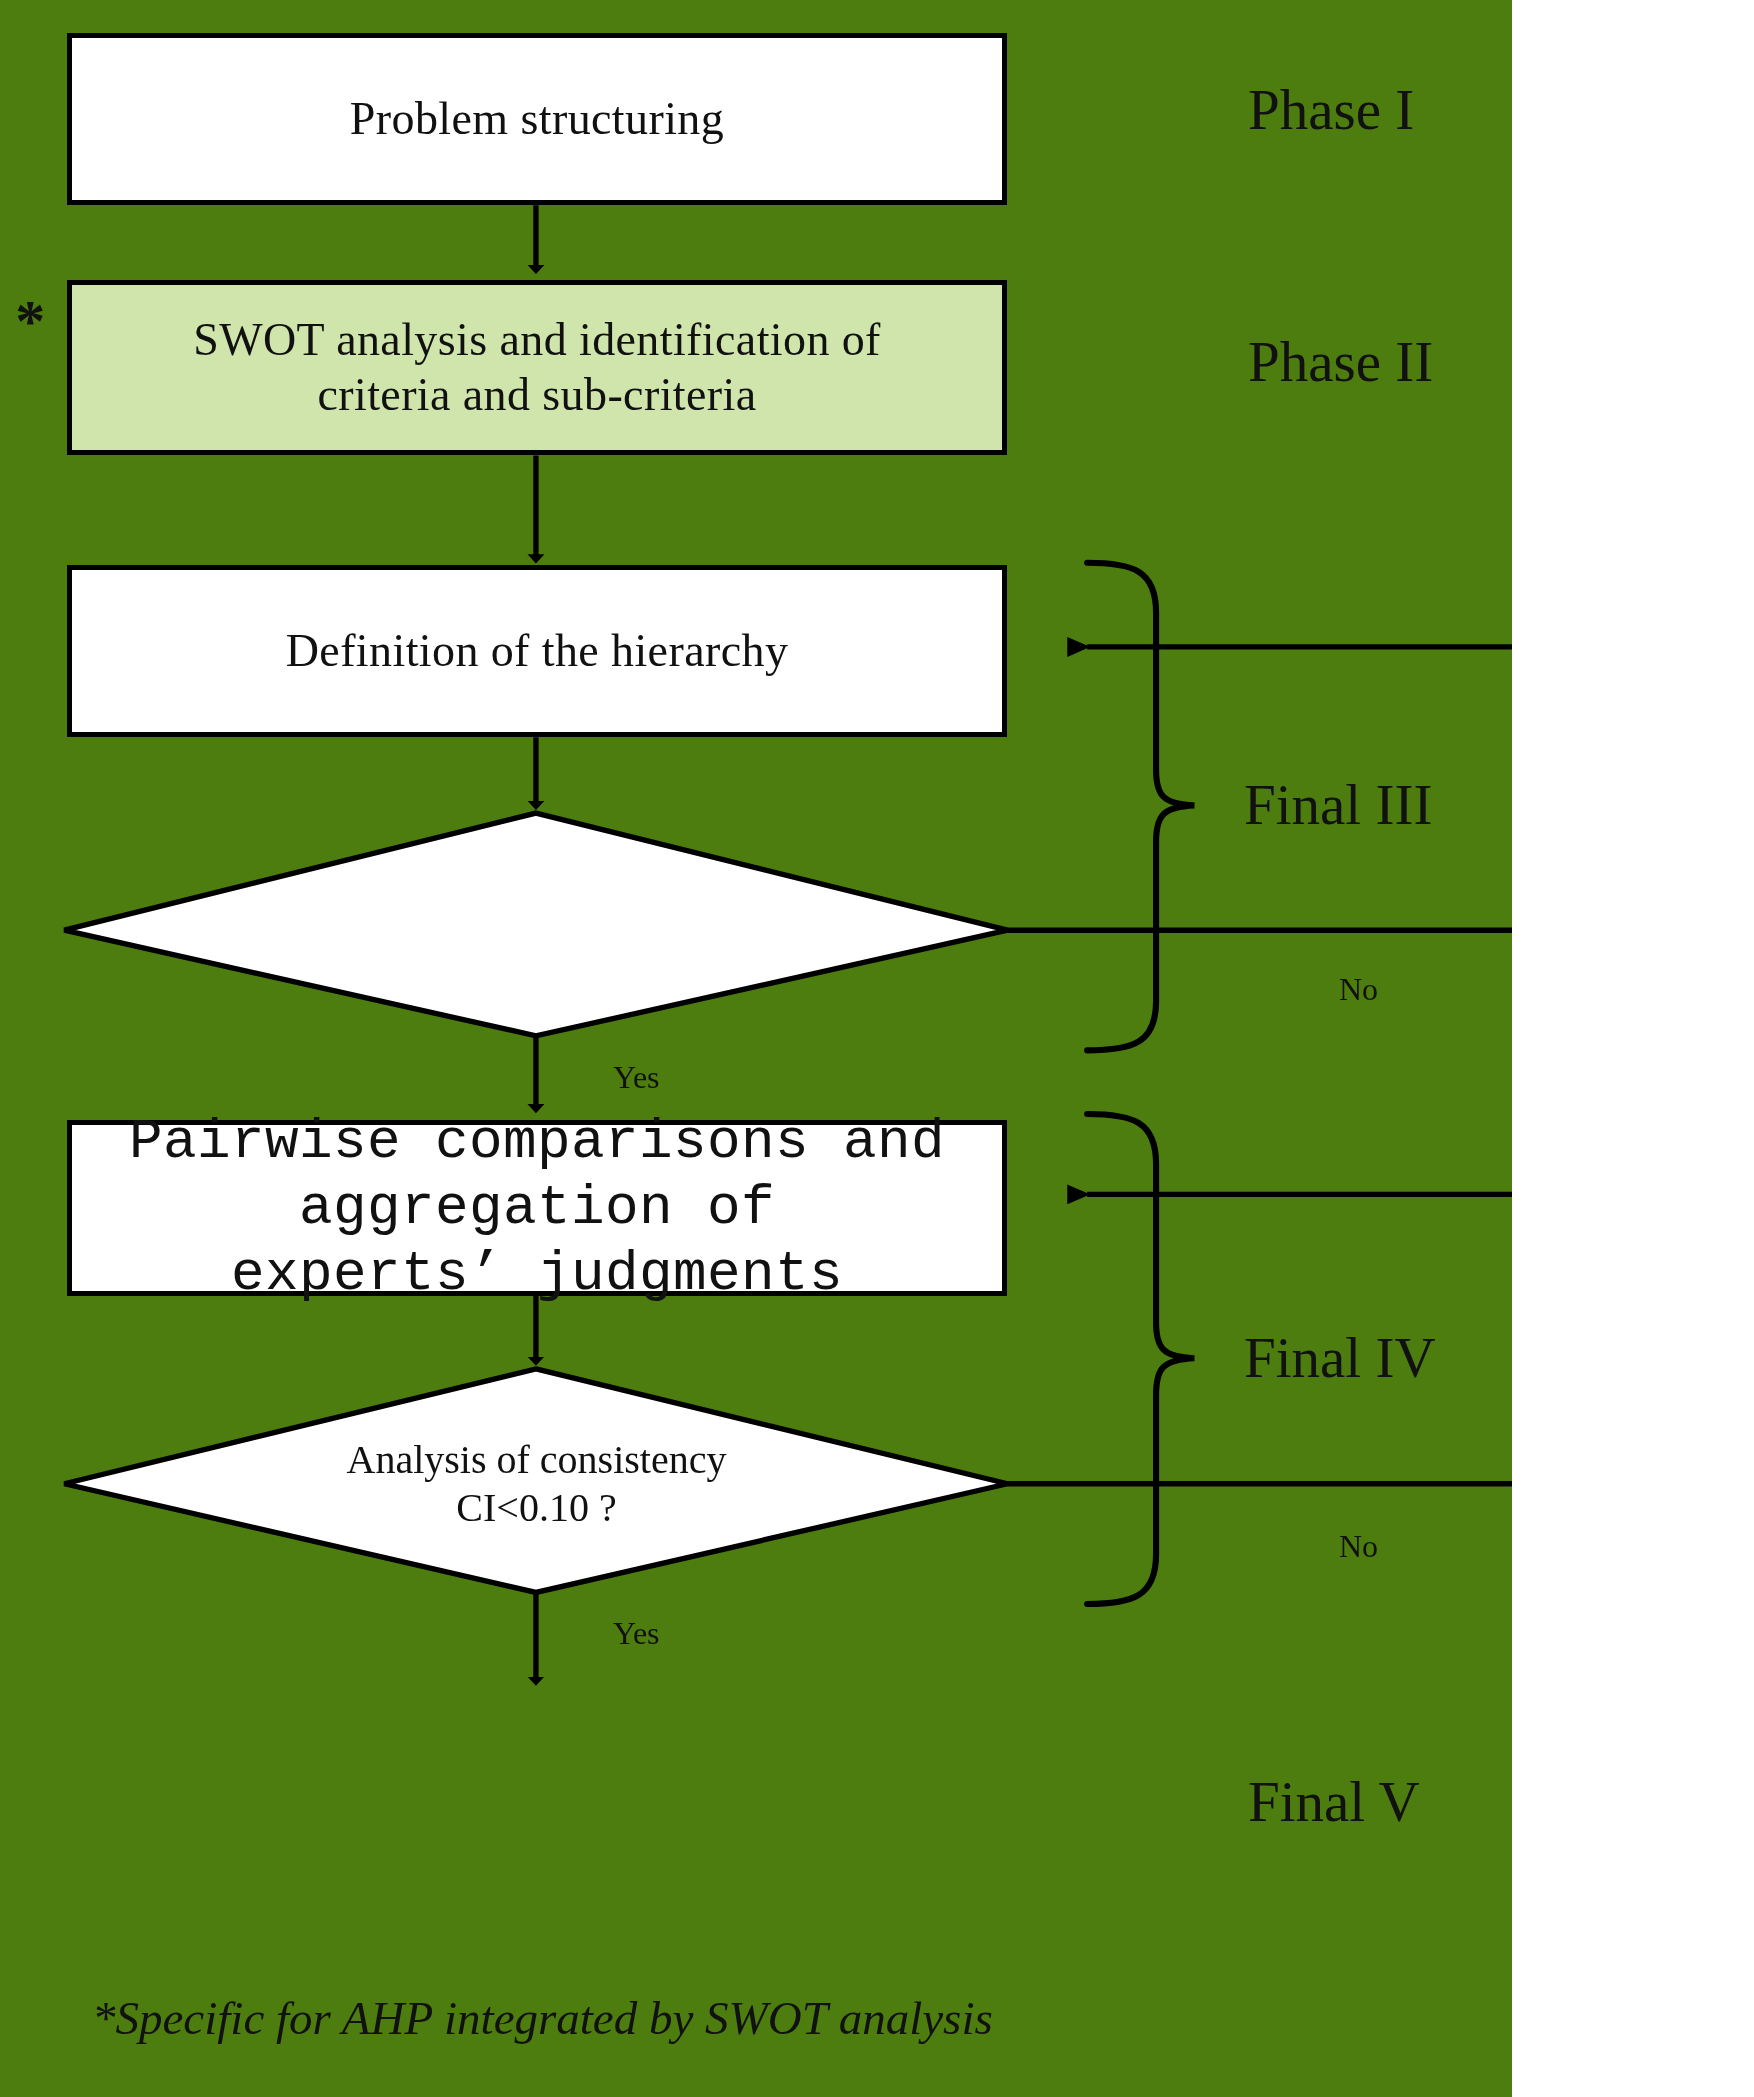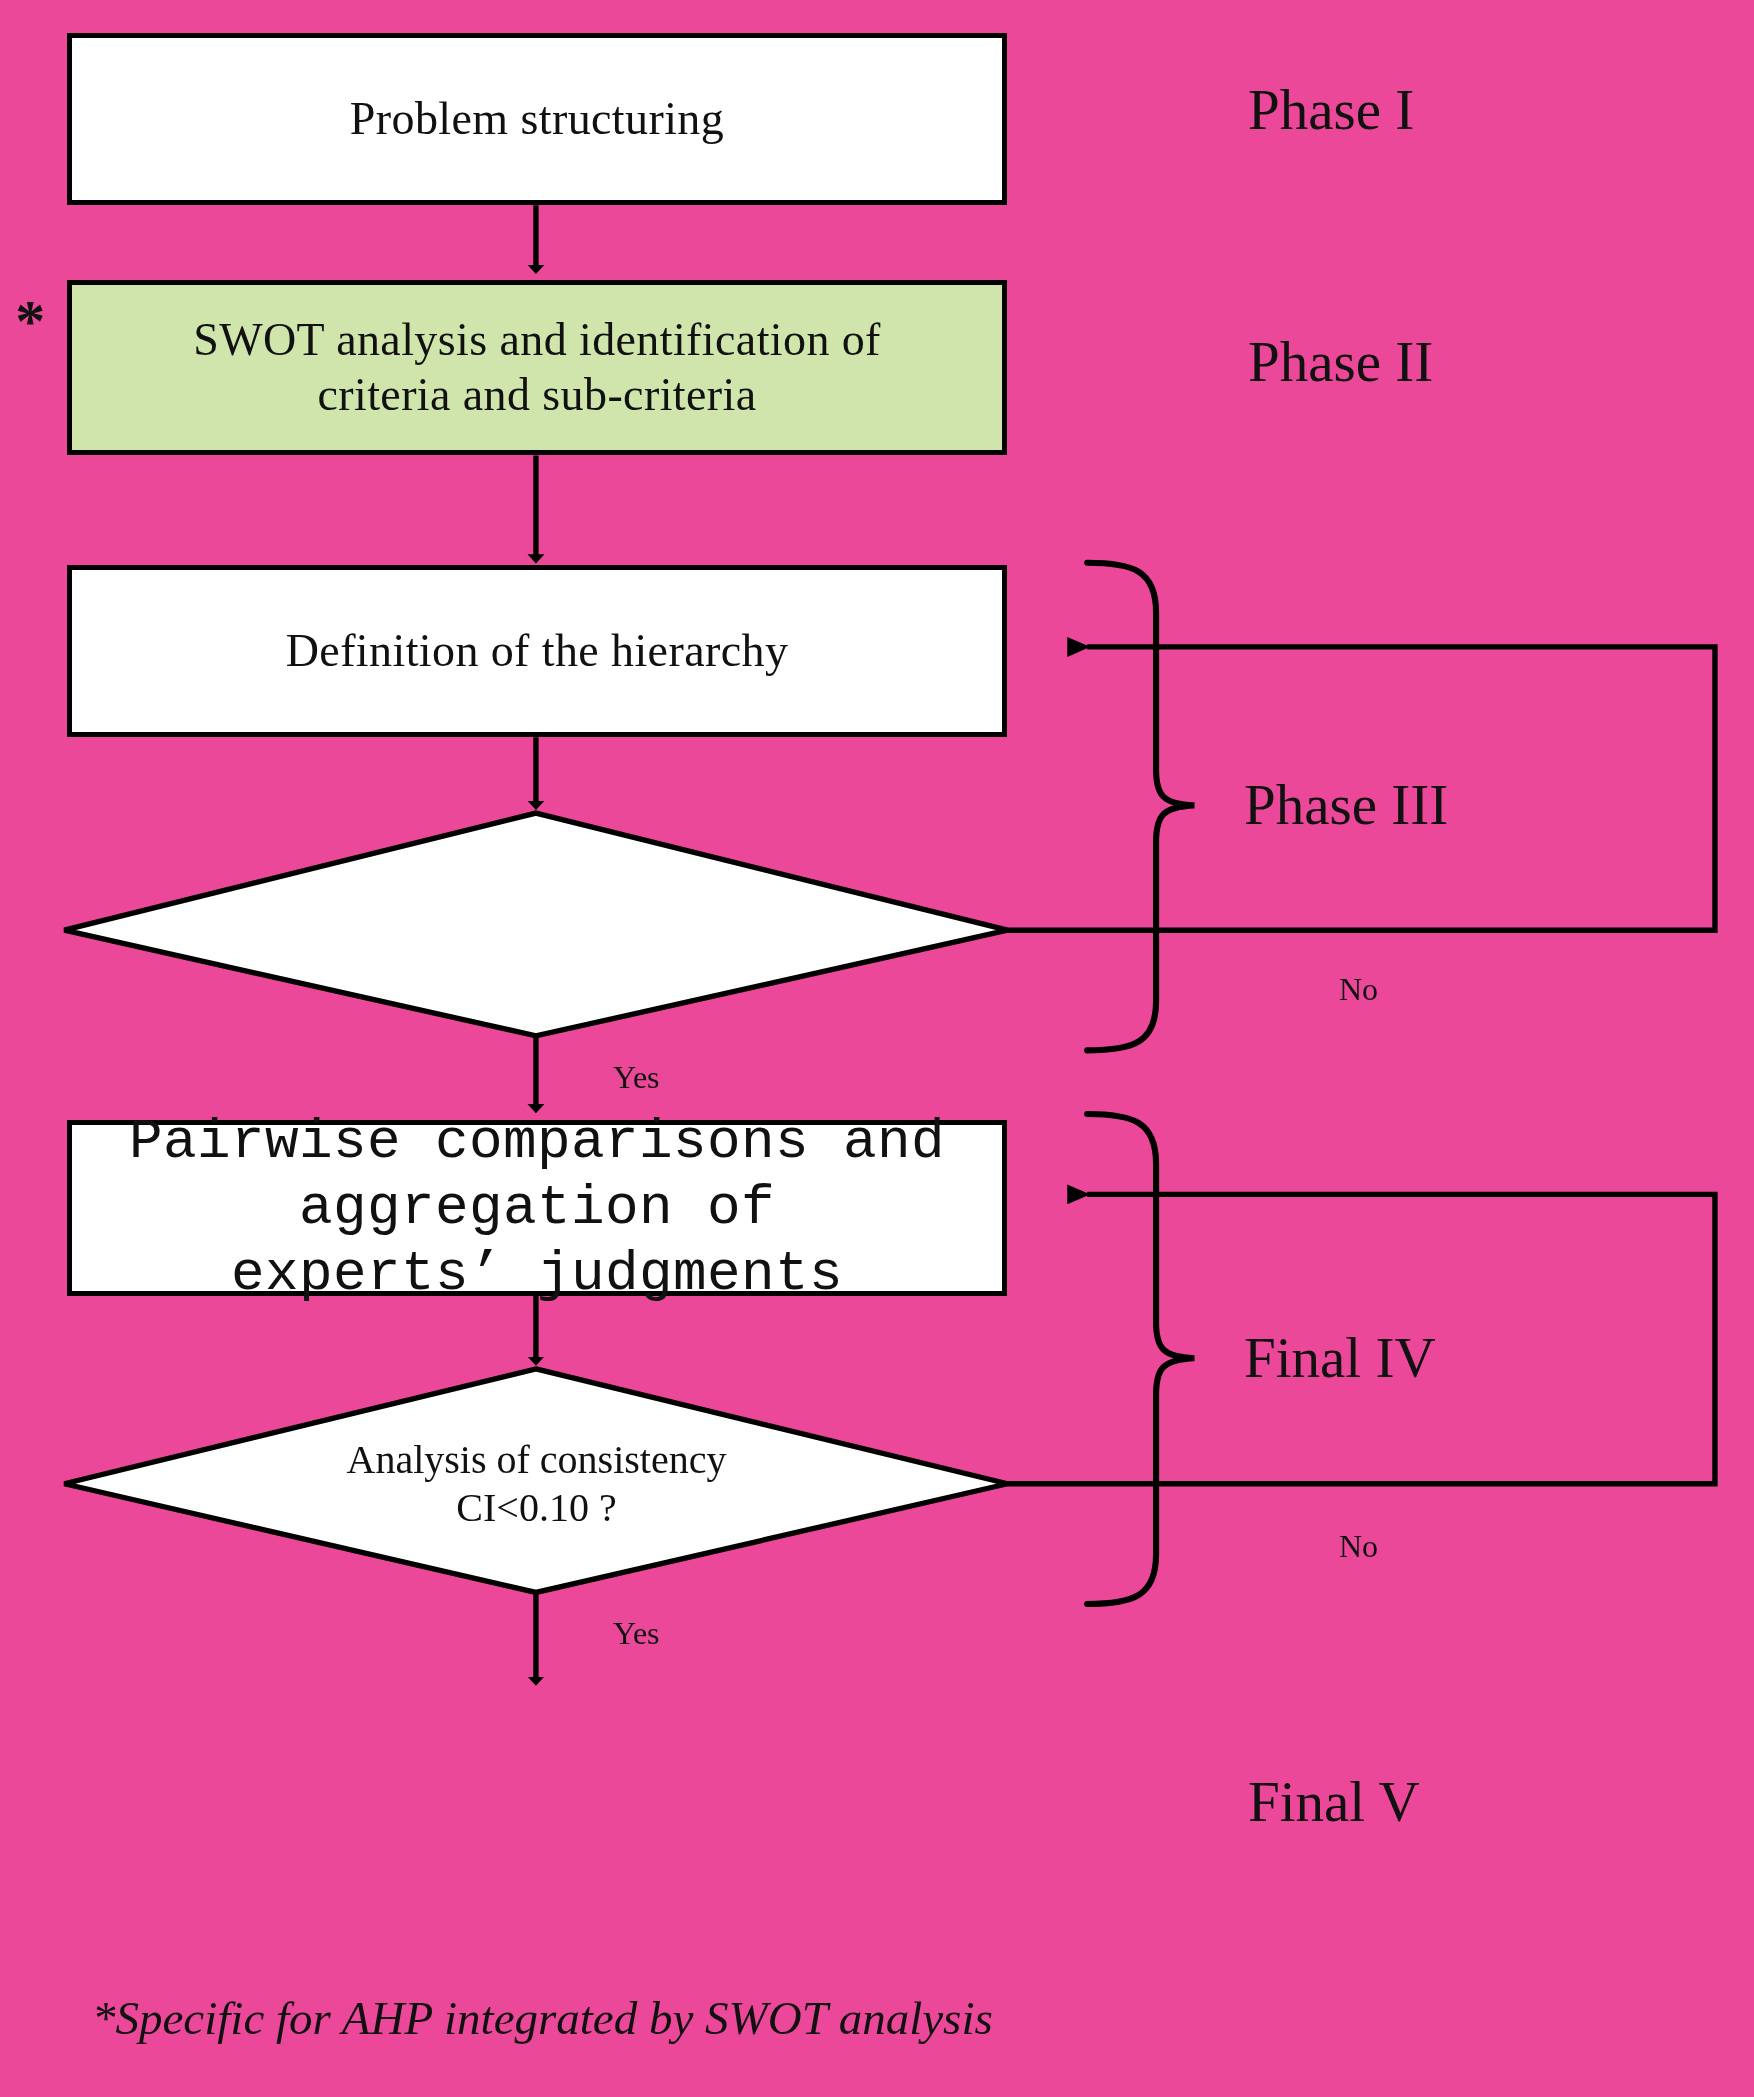--- a/index.html
+++ b/index.html
@@ -5,23 +5,23 @@
   html, body {
     margin: 0;
     padding: 0;
     background: #ffffff;
   }
   body {
     font-family: "Liberation Serif", "DejaVu Serif", serif;
   }
   #canvas {
     position: relative;
-    width: 1754px;
+    width: 1512px;
     height: 2097px;
-    background: #ec4899;
+    background: #4d7c0f;
     overflow: hidden;
   }
   svg.layer {
     position: absolute;
     left: 0;
     top: 0;
     width: 1754px;
     height: 2097px;
   }
 
@@ -153,21 +153,21 @@
 
   <div class="diamond-label" style="left:253px; top:1436px; width:567px;">Analysis of consistency
 CI&lt;0.10 ?</div>
 
   <div class="free-text asterisk-mark" style="left:15.3px; top:291px;">*</div>
 
   <div class="free-text phase-label" style="left:1248px; top:77px;">Phase I</div>
 
   <div class="free-text phase-label" style="left:1248px; top:329px;">Phase II</div>
 
-  <div class="free-text phase-label" style="left:1244px; top:772px;">Phase III</div>
+  <div class="free-text phase-label" style="left:1244px; top:772px;">Final III</div>
 
   <div class="free-text phase-label" style="left:1244px; top:1325px;">Final IV</div>
 
   <div class="free-text phase-label" style="left:1248px; top:1769px;">Final V</div>
 
   <div class="free-text edge-label" style="left:613px; top:1051px;">Yes</div>
 
   <div class="free-text edge-label" style="left:1339px; top:963px;">No</div>
 
   <div class="free-text edge-label" style="left:613px; top:1607px;">Yes</div>

